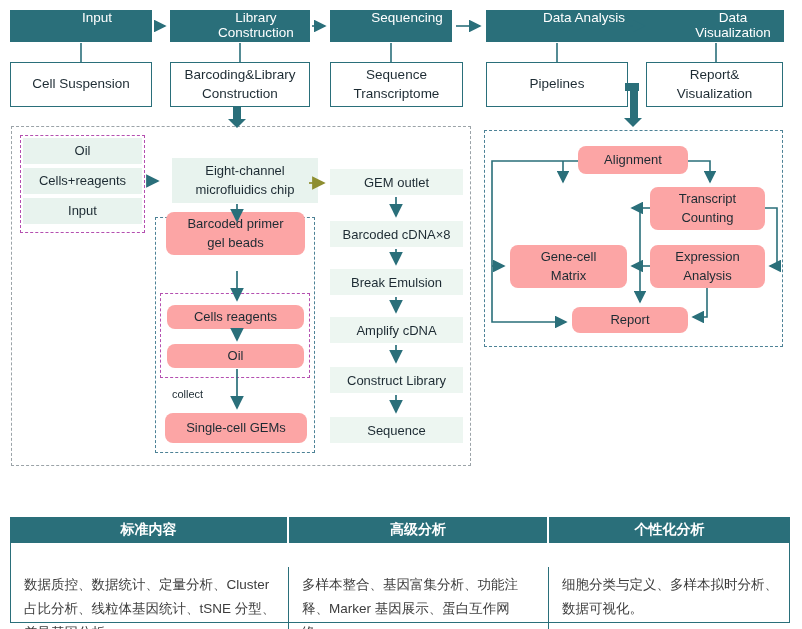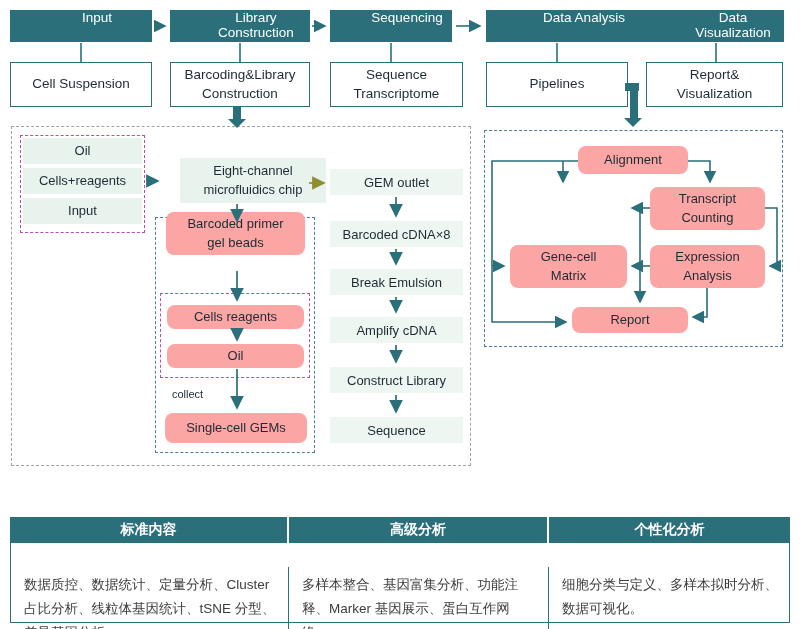--- a/index.html
+++ b/index.html
@@ -64,21 +64,21 @@
   <div class="abs sub" style="left:646px;top:62px;width:137px;height:45px">Report&amp;
 Visualization</div>
 
   <div class="abs panel-gray" style="left:11px;top:126px;width:460px;height:340px"></div>
 
   <div class="abs box-magenta" style="left:20px;top:135px;width:125px;height:98px"></div>
   <div class="abs chipbox" style="left:23px;top:138px;width:119px;height:26px">Oil</div>
   <div class="abs chipbox" style="left:23px;top:168px;width:119px;height:26px">Cells+reagents</div>
   <div class="abs chipbox" style="left:23px;top:198px;width:119px;height:26px">Input</div>
 
-  <div class="abs chipbox" style="left:180px;top:158px;width:146px;height:45px">Eight-channel
+  <div class="abs chipbox" style="left:172px;top:158px;width:146px;height:45px">Eight-channel
 microfluidics chip</div>
 
   <div class="abs box-tealdash" style="left:155px;top:217px;width:160px;height:236px"></div>
   <div class="abs round" style="left:166px;top:212px;width:139px;height:43px">Barcoded primer
 gel beads</div>
 
   <div class="abs box-magenta" style="left:160px;top:293px;width:150px;height:85px"></div>
   <div class="abs round" style="left:167px;top:305px;width:137px;height:24px">Cells reagents</div>
   <div class="abs round" style="left:167px;top:344px;width:137px;height:24px">Oil</div>
 

